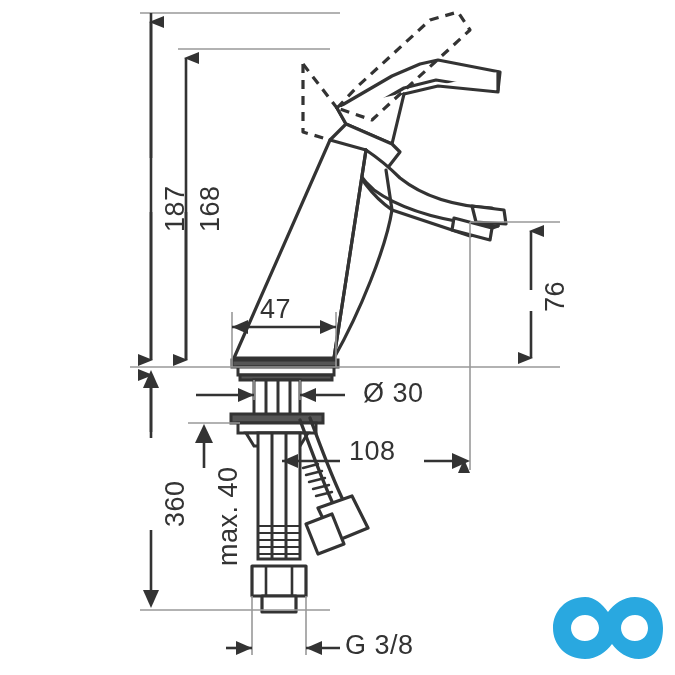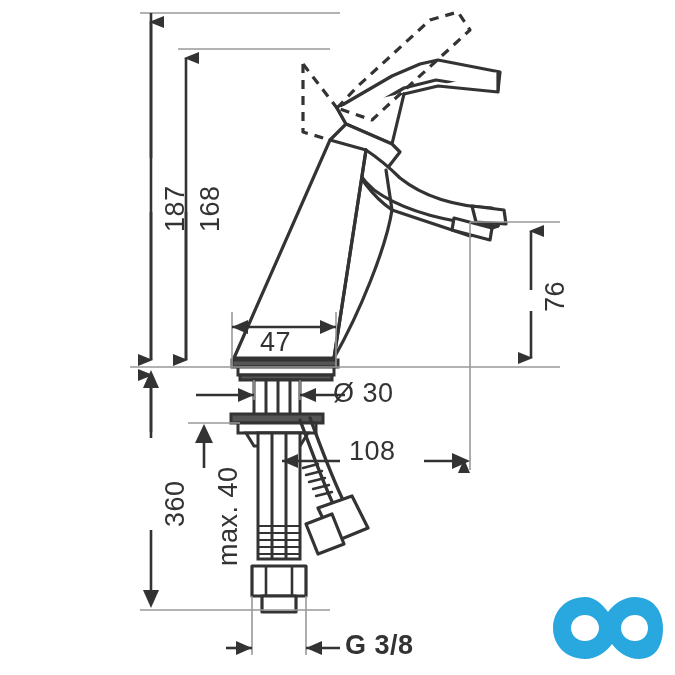--- a/index.html
+++ b/index.html
@@ -231,31 +231,31 @@
     </g>
 
   </svg>
 
   <div class="dim-label vert" style="left:162px; top:232px;">187</div>
 
   <div class="dim-label vert" style="left:197px; top:232px;">168</div>
 
   <div class="dim-label vert" style="left:542px; top:312px;">76</div>
 
-  <div class="dim-label" style="left:260px; top:329px;">47</div>
-
-  <div class="dim-label" style="left:333px; top:380px;">Ø 30</div>
+  <div class="dim-label" style="left:260px; top:296px;">47</div>
+
+  <div class="dim-label" style="left:363px; top:380px;">Ø 30</div>
 
   <div class="dim-label" style="left:349px; top:438px;">108</div>
 
   <div class="dim-label vert" style="left:162px; top:527px;">360</div>
 
   <div class="dim-label vert" style="left:215px; top:566px;">max. 40</div>
 
-  <div class="dim-label" style="left:345px; top:632px;font-weight:bold;">G 3/8</div>
+  <div class="dim-label" style="left:345px; top:632px;">G 3/8</div>
 
   <svg id="logo" viewBox="0 0 118 78">
     <path d="M36,8 C17,8 4,22 4,39 C4,56 17,70 36,70
              C48,70 57,63 63,55
              C69,63 78,70 90,70
              C107,70 114,56 114,39
              C114,22 104,8 86,8
              C74,8 65,15 59,23
              C53,15 46,8 36,8 Z
              M36,26 C44,26 50,32 50,39 C50,46 44,52 36,52

